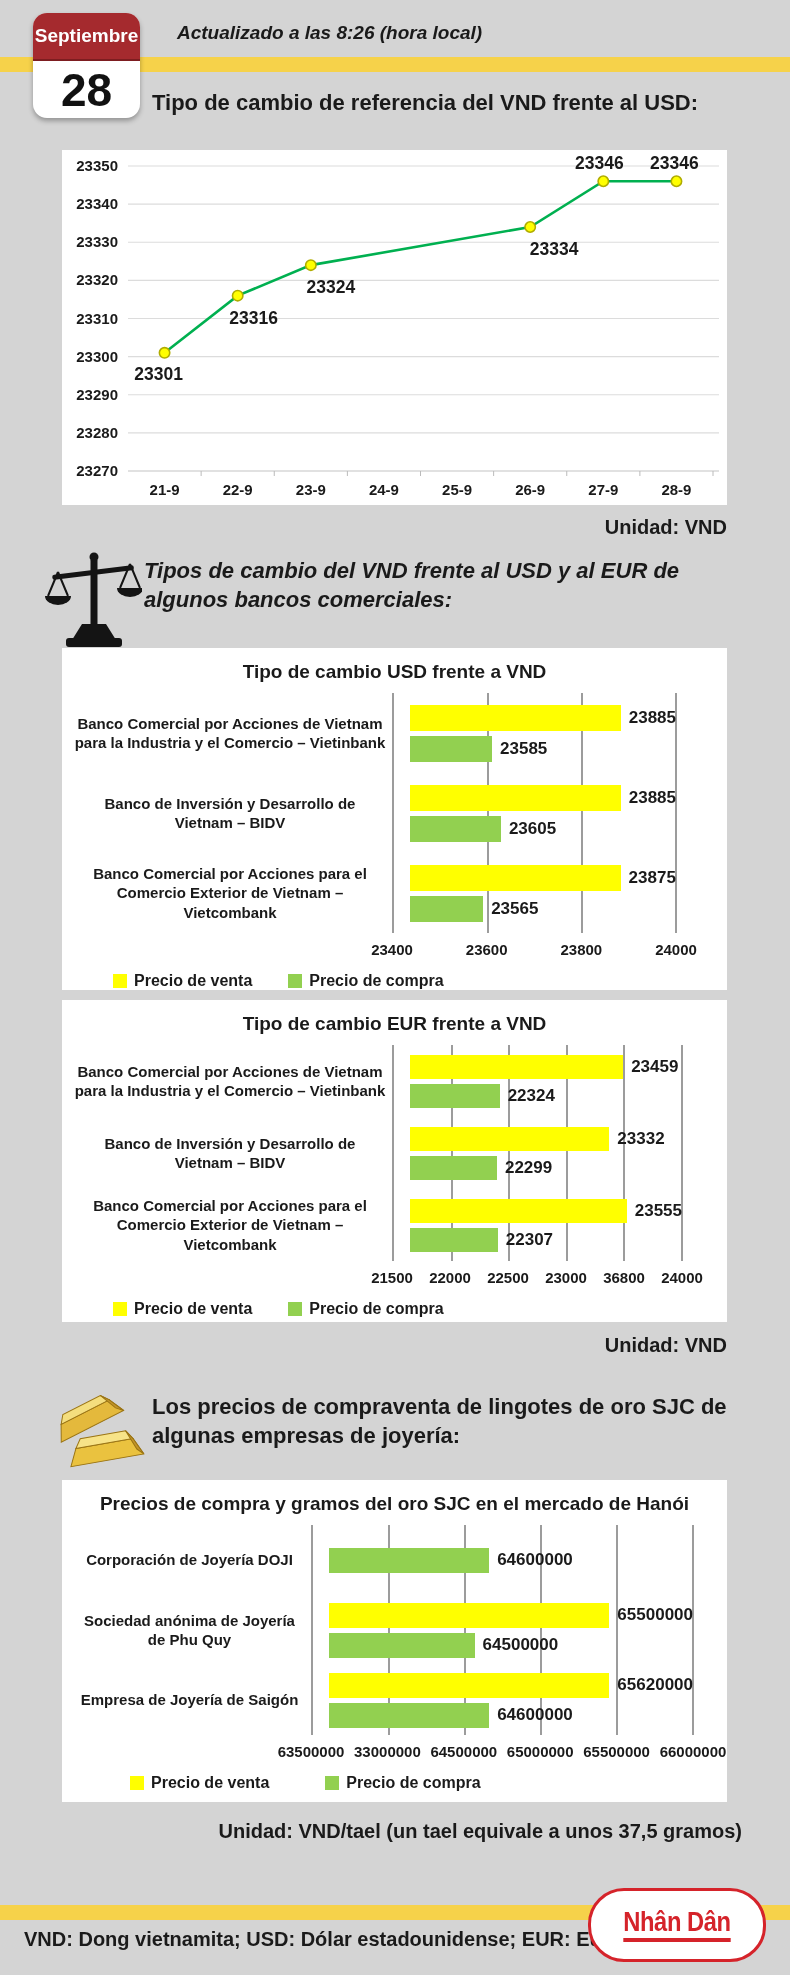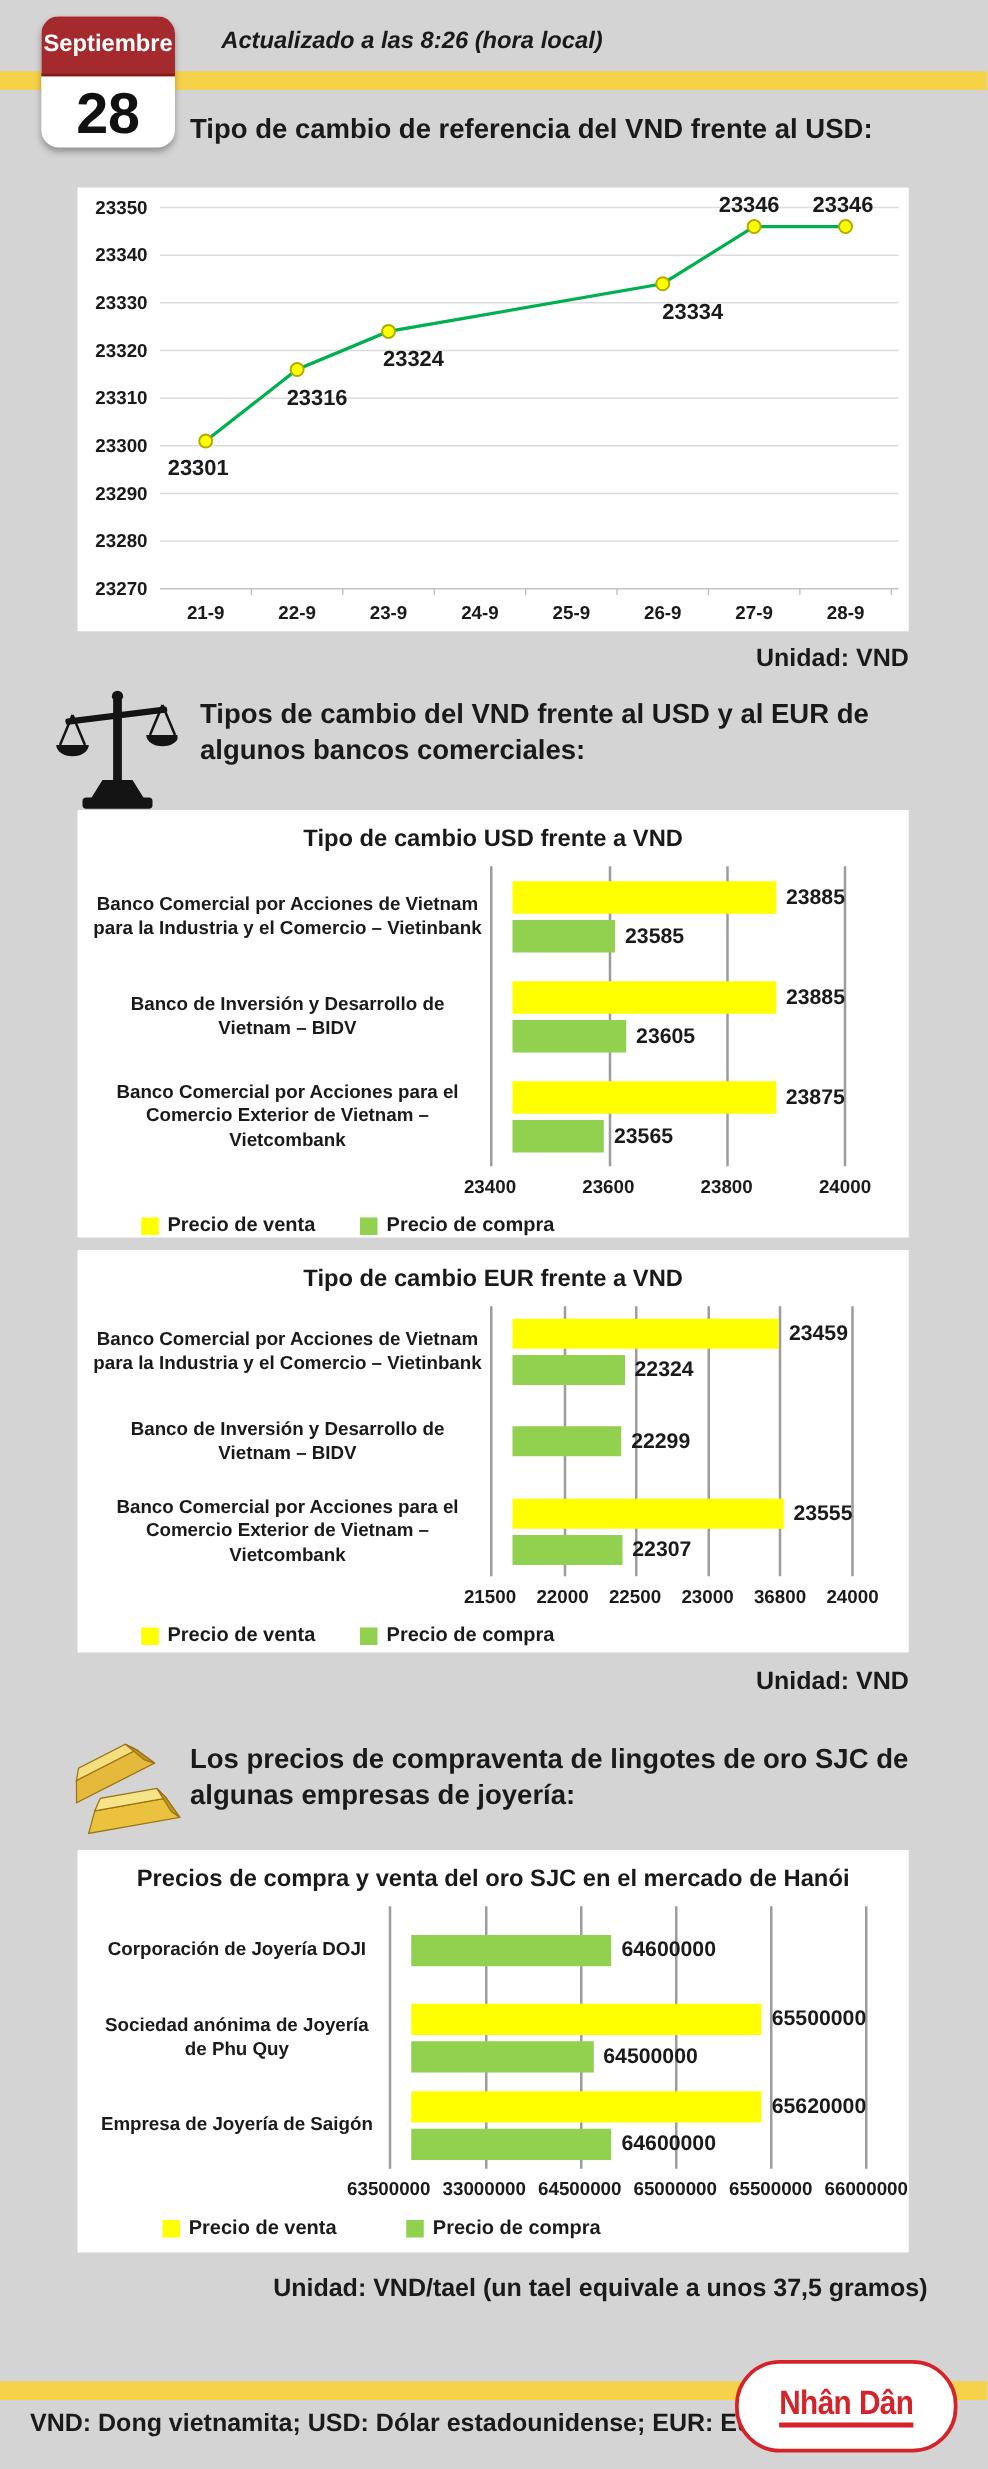--- a/index.html
+++ b/index.html
@@ -17,21 +17,21 @@
   .calendar{position:absolute;left:33px;top:13px;width:107px;height:105px;border-radius:14px;
     background:#fff;overflow:hidden;z-index:3;box-shadow:0 3px 5px rgba(0,0,0,.3);}
   .calendar .cal-head{height:46px;background:#a52a2e;color:#fff;font-weight:bold;font-size:19px;
     display:flex;align-items:center;justify-content:center;border-bottom:2px solid #7d1d20;}
   .calendar .cal-day{height:57px;display:flex;align-items:center;justify-content:center;
     font-weight:bold;font-size:46px;color:#111;}
 
   .updated{position:absolute;left:177px;top:22px;font-style:italic;font-weight:bold;font-size:19px;z-index:2;}
   .h-title{position:absolute;font-weight:bold;font-size:22px;line-height:1.32;z-index:2;}
   #title-reference{left:152px;top:88px;width:630px;white-space:nowrap;}
-  #title-banks{left:160px;top:556px;width:612px;}
+  #title-banks{left:144px;top:556px;width:612px;font-style:italic;}
   #title-gold{left:152px;top:1392px;width:575px;}
 
   .panel{position:absolute;left:62px;width:665px;background:#ffffff;z-index:2;}
   #panel-line{top:150px;height:355px;}
   #panel-usd{top:648px;height:342px;}
   #panel-eur{top:1000px;height:322px;}
   #panel-gold{top:1480px;height:322px;}
 
   .unit-label{position:absolute;font-weight:bold;font-size:20px;z-index:2;}
   #unit-1{right:63px;top:516px;}
@@ -241,20 +241,24 @@
                 <div class="bar" style="width: 78.36%; background: rgb(255, 255, 0);"></div>
                 <span class="val">23459</span>
               </div>
               <div class="bar-line" style="height: 24px;">
                 <div class="bar" style="width: 32.96%; background: rgb(146, 208, 80);"></div>
                 <span class="val">22324</span>
               </div>
             </div>
             <div class="brow" style="height: 72px; gap: 5px;">
               <div class="bar-line" style="height: 24px;">
+                <div class="bar" style="width: 73.28%; background: rgb(255, 255, 0);"></div>
+                <span class="val">23332</span>
+              </div>
+              <div class="bar-line" style="height: 24px;">
                 <div class="bar" style="width: 31.96%; background: rgb(146, 208, 80);"></div>
                 <span class="val">22299</span>
               </div>
             </div>
             <div class="brow" style="height: 72px; gap: 5px;">
               <div class="bar-line" style="height: 24px;">
                 <div class="bar" style="width: 82.2%; background: rgb(255, 255, 0);"></div>
                 <span class="val">23555</span>
               </div>
               <div class="bar-line" style="height: 24px;">
@@ -297,21 +301,21 @@
   <g transform="translate(28 68) rotate(-10)">
     <polygon points="8,0 66,0 74,17 0,17" fill="#eac23f" stroke="#9a7414" stroke-width="1"></polygon>
     <polygon points="8,0 66,0 60,-9 14,-9" fill="#f7e388" stroke="#9a7414" stroke-width="1"></polygon>
     <polygon points="66,0 74,17 68,11 60,-9" fill="#c3952a" stroke="#9a7414" stroke-width="1"></polygon>
   </g>
 </svg>
 
 <div class="h-title" id="title-gold">Los precios de compraventa de lingotes de oro SJC de algunas empresas de joyería:</div>
 
 <div class="panel" id="panel-gold">
-  <div class="chart-title">Precios de compra y venta del oro SJC en el mercado de Hanói</div>
+  <div class="chart-title">Precios de compra y gramos del oro SJC en el mercado de Hanói</div>
   <div class="chart-slot">
       <div class="chart-body">
         <div class="cats" style="width: 237px; height: 210px;">
           <div class="cat">Corporación de Joyería DOJI</div>
           <div class="cat">Sociedad anónima de Joyería de Phu Quy</div>
           <div class="cat">Empresa de Joyería de Saigón</div>
         </div>
         <div class="plotwrap">
           <div class="plot" style="width: 380px; height: 210px;">
             <div class="gridline" style="left: calc(20% - 1px);"></div>

